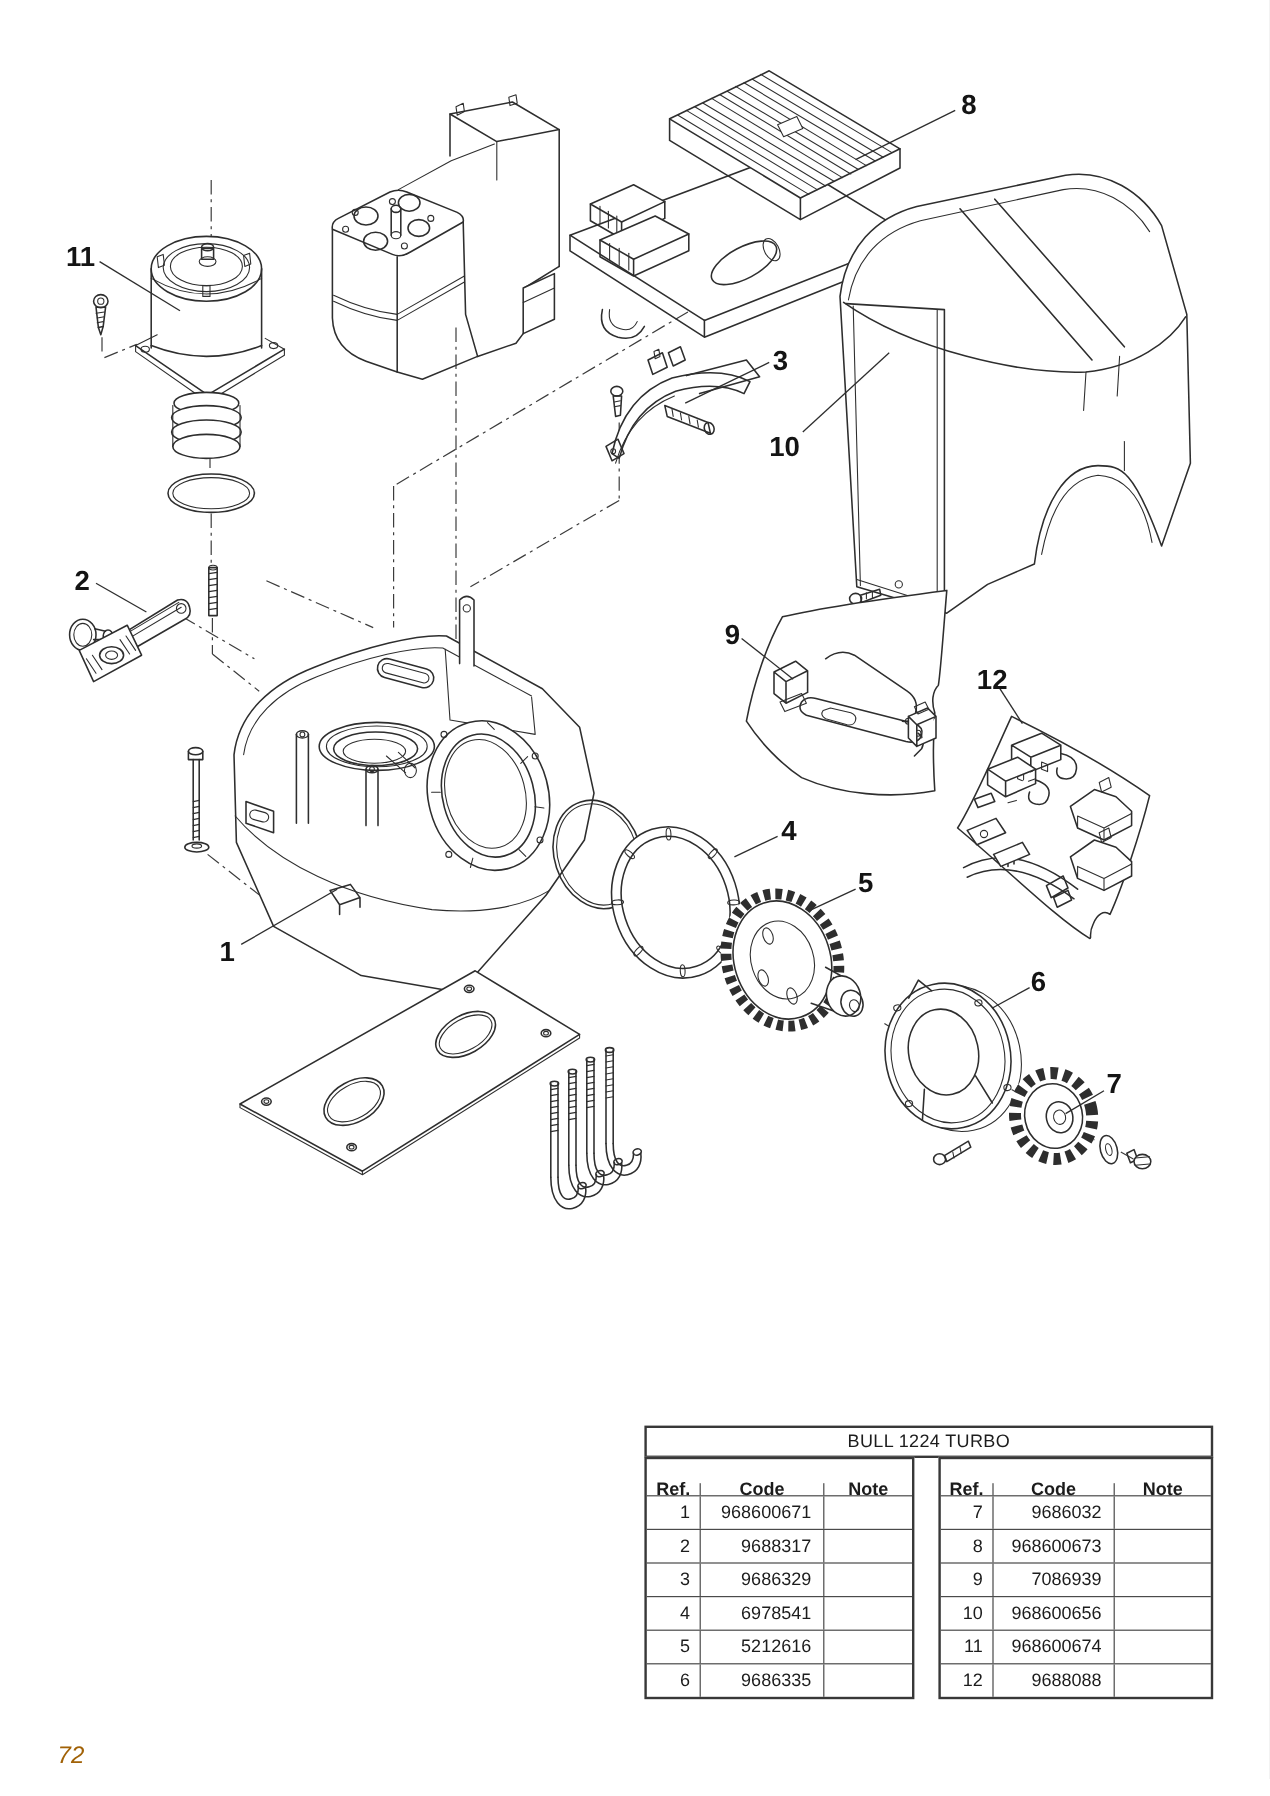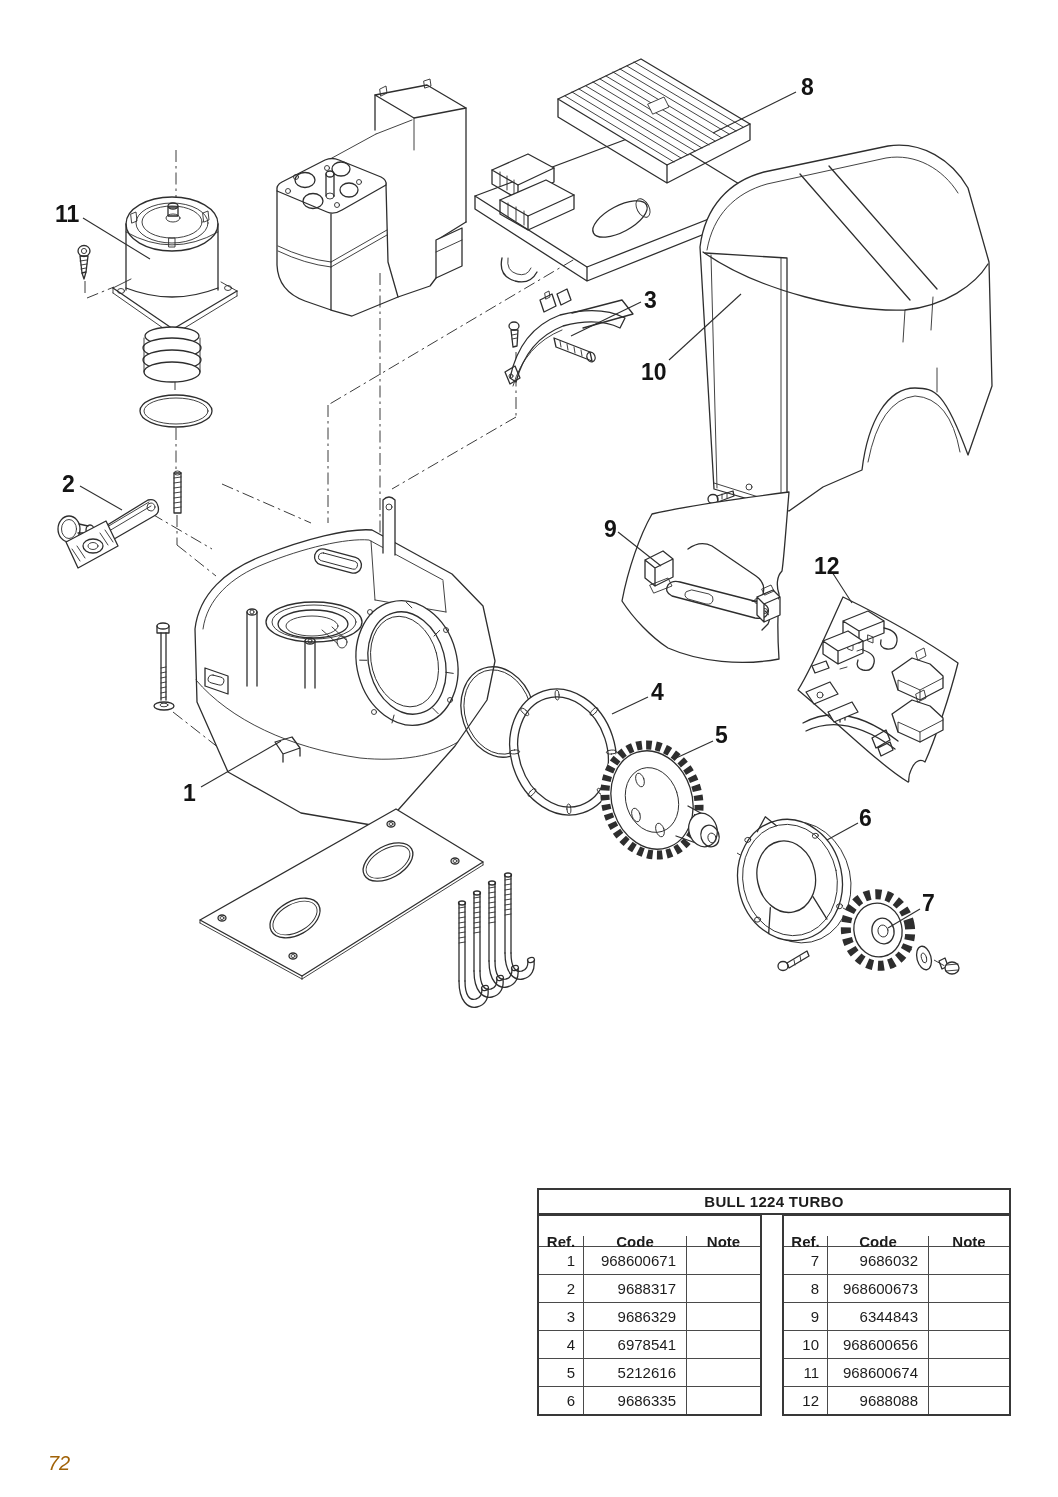--- a/index.html
+++ b/index.html
@@ -9,21 +9,21 @@
   .ln{stroke:#2e2e2e;stroke-width:1.3;fill:none;stroke-linejoin:round;stroke-linecap:round;}
   .lnt{stroke:#2e2e2e;stroke-width:0.9;fill:none;stroke-linejoin:round;stroke-linecap:round;}
   .fw{fill:#ffffff;}
   .cl{stroke:#3c3c3c;stroke-width:1;fill:none;stroke-dasharray:12 4 2.5 4;}
   .ldr{stroke:#2e2e2e;stroke-width:1.1;fill:none;}
   .lbl{font:bold 23px "Liberation Sans", sans-serif;fill:#141414;}
   .teeth{stroke:#2e2e2e;fill:none;}
   
   .ptable{position:absolute;left:537px;top:1188px;width:474px;height:228px;color:#1c1c1c;}
   .pt-title{position:absolute;left:0;top:0;width:474px;height:27px;box-sizing:border-box;
-    border:2px solid #383838;font-weight:bold;font-size:15px;display:flex;align-items:center;justify-content:center;letter-spacing:.3px;}
+    border:2px solid #383838;font-weight:normal;font-size:15px;display:flex;align-items:center;justify-content:center;letter-spacing:.3px;}
   .sub{position:absolute;top:26px;height:202px;box-sizing:border-box;border:2px solid #383838;background:#fff;}
   .sub.l{left:0;width:225px;}
   .sub.r{left:245px;width:229px;}
   .row{display:flex;height:28px;box-sizing:border-box;border-top:1.5px solid #4a4a4a;}
   .row.head{height:30px;border-top:none;font-weight:bold;}
   .c{box-sizing:border-box;display:flex;align-items:center;font-size:15px;}
   .c.ref{flex:0 0 45px;border-right:1.5px solid #4a4a4a;justify-content:flex-end;padding-right:8px;}
   .sub.r .c.ref{flex:0 0 44px;}
   .c.code{flex:0 0 103px;border-right:1.5px solid #4a4a4a;justify-content:flex-end;padding-right:10px;}
   .sub.r .c.code{flex:0 0 101px;}
@@ -641,21 +641,21 @@
           <div class="c code">9686032</div>
           <div class="c note"></div>
         </div>
     <div class="row">
           <div class="c ref">8</div>
           <div class="c code">968600673</div>
           <div class="c note"></div>
         </div>
     <div class="row">
           <div class="c ref">9</div>
-          <div class="c code">6344843</div>
+          <div class="c code">7086939</div>
           <div class="c note"></div>
         </div>
     <div class="row">
           <div class="c ref">10</div>
           <div class="c code">968600656</div>
           <div class="c note"></div>
         </div>
     <div class="row">
           <div class="c ref">11</div>
           <div class="c code">968600674</div>

